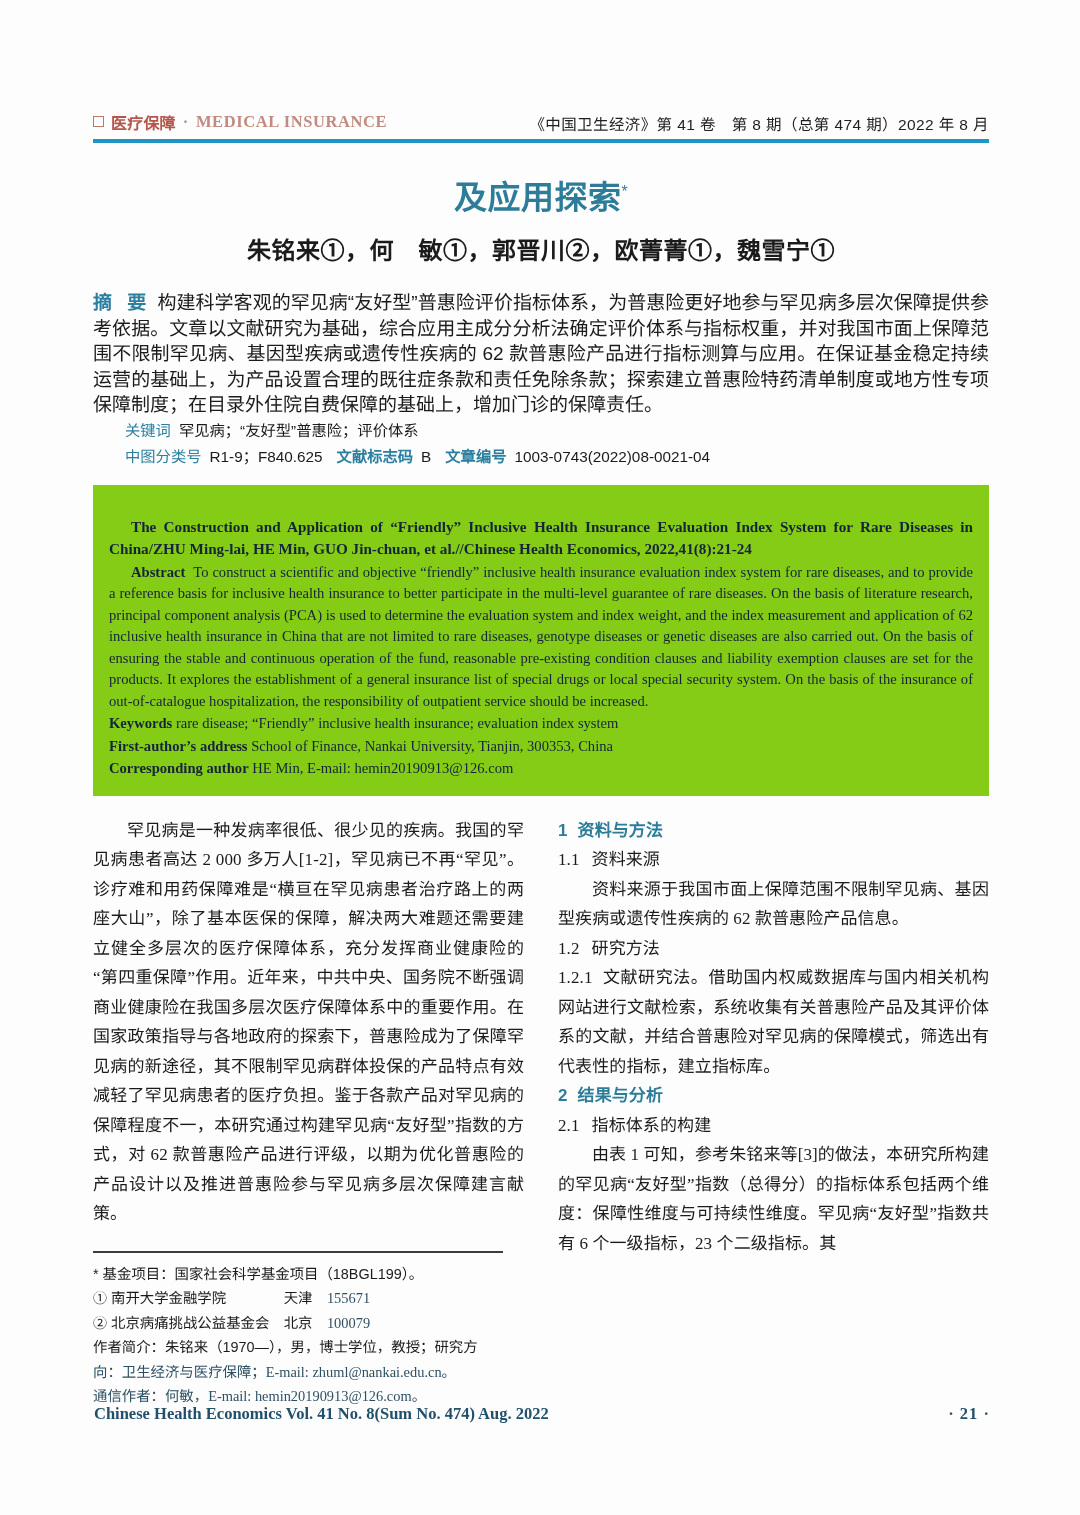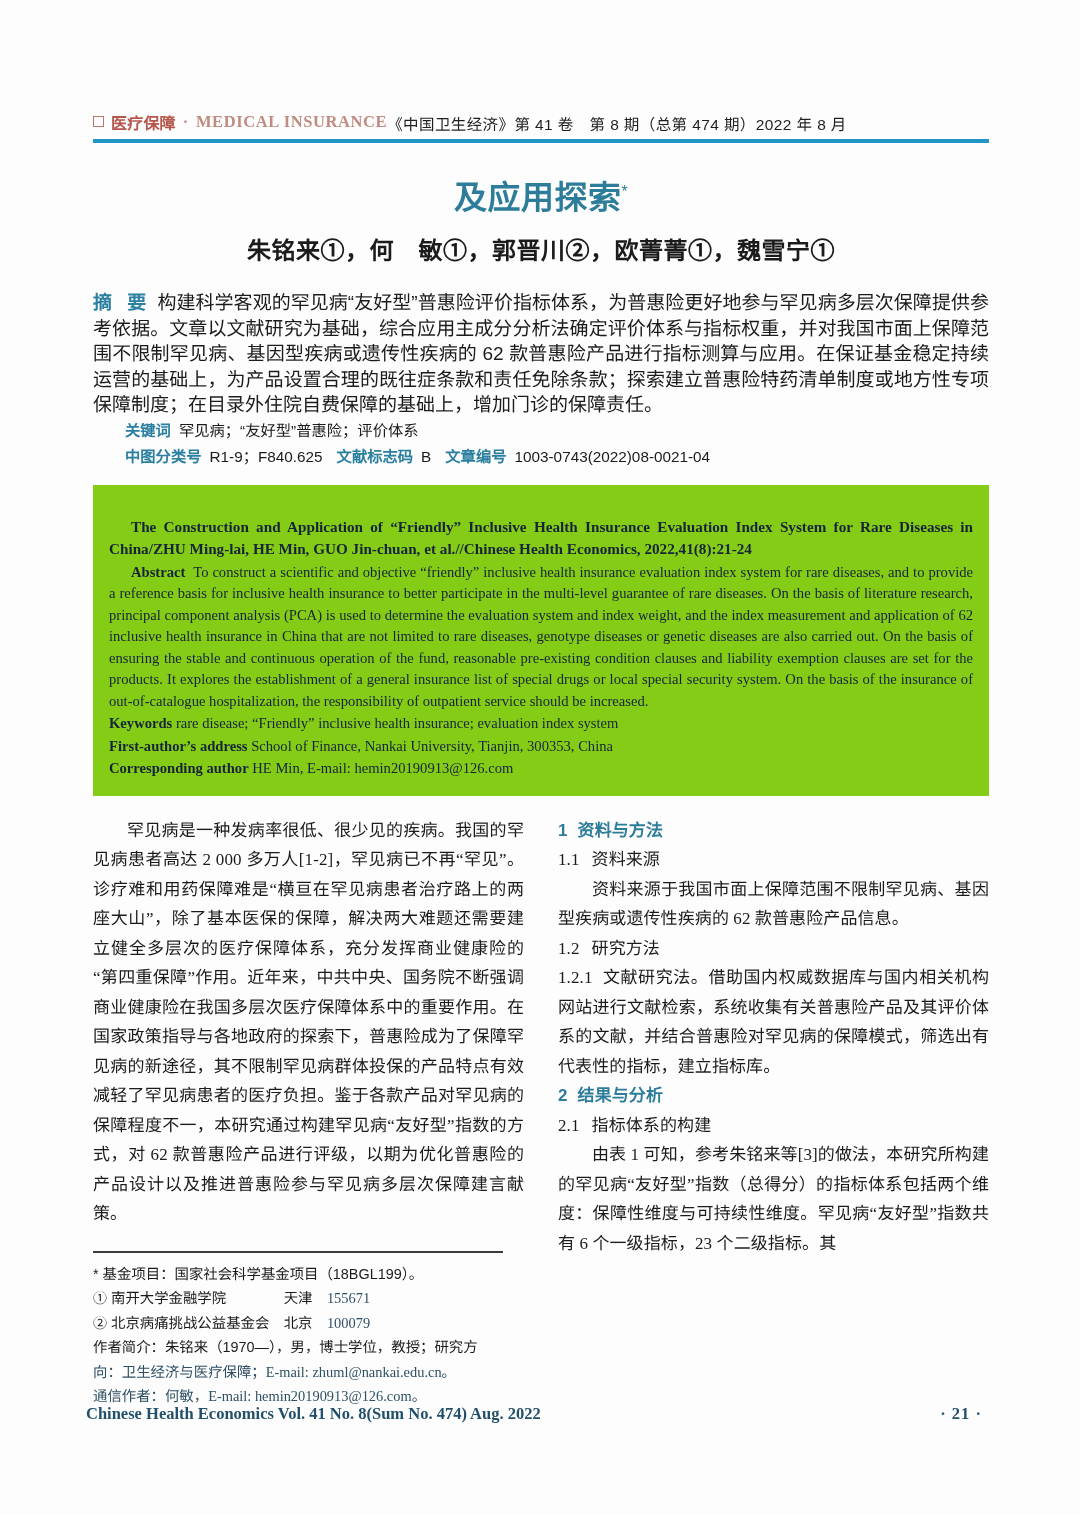--- a/index.html
+++ b/index.html
@@ -29,20 +29,21 @@
     position: absolute;
     left: 93px;
     top: 100px;
     width: 896px;
   }
 
   
   .runhead {
     display: flex;
     align-items: flex-end;
+    justify-content: space-between;
     height: 34px;
   }
   .runhead-left {
     display: flex;
     align-items: center;
     gap: 7px;
     font-size: 16.5px;
     letter-spacing: .2px;
     white-space: nowrap;
   }
@@ -126,21 +127,21 @@
   }
   .meta-line {
     font-family: "Liberation Sans", sans-serif;
     font-size: 15.3px;
     line-height: 26px;
     margin-left: 32px;
     color: #1b1b1b;
   }
   .meta-line .lbl {
     color: #2b7fa0;
-    font-weight: bold;
+    font-weight: normal;
     margin-right: 8px;
   }
   .meta-line .lbl2 {
     color: #2b7fa0;
     font-weight: bold;
     margin: 0 8px 0 14px;
   }
 
   
   .en-abstract {
@@ -226,21 +227,21 @@
   }
   .footnote .en {
     font-family: "Liberation Serif", serif;
     color: #2d4f63;
   }
   .footnote .circ { font-size: 14px; }
 
   
   .page-footer {
     position: absolute;
-    left: 86px;
+    left: 94px;
     top: 1404px;
     width: 896px;
     display: flex;
     justify-content: space-between;
     align-items: baseline;
     font-family: "Liberation Serif", serif;
     font-weight: bold;
     font-size: 16.5px;
     color: #22506b;
   }

